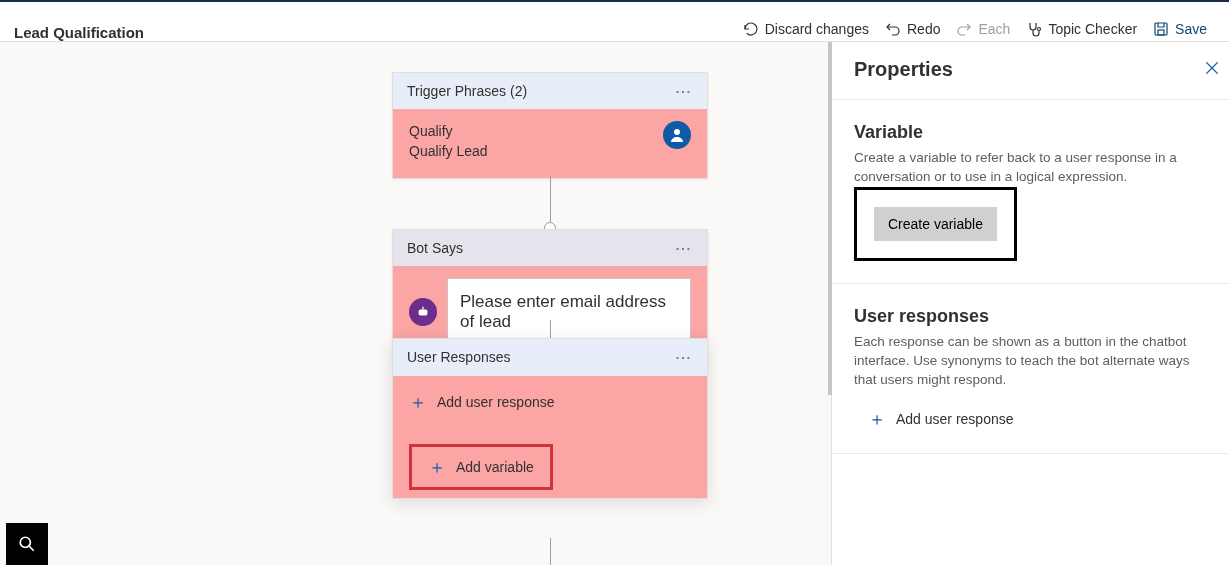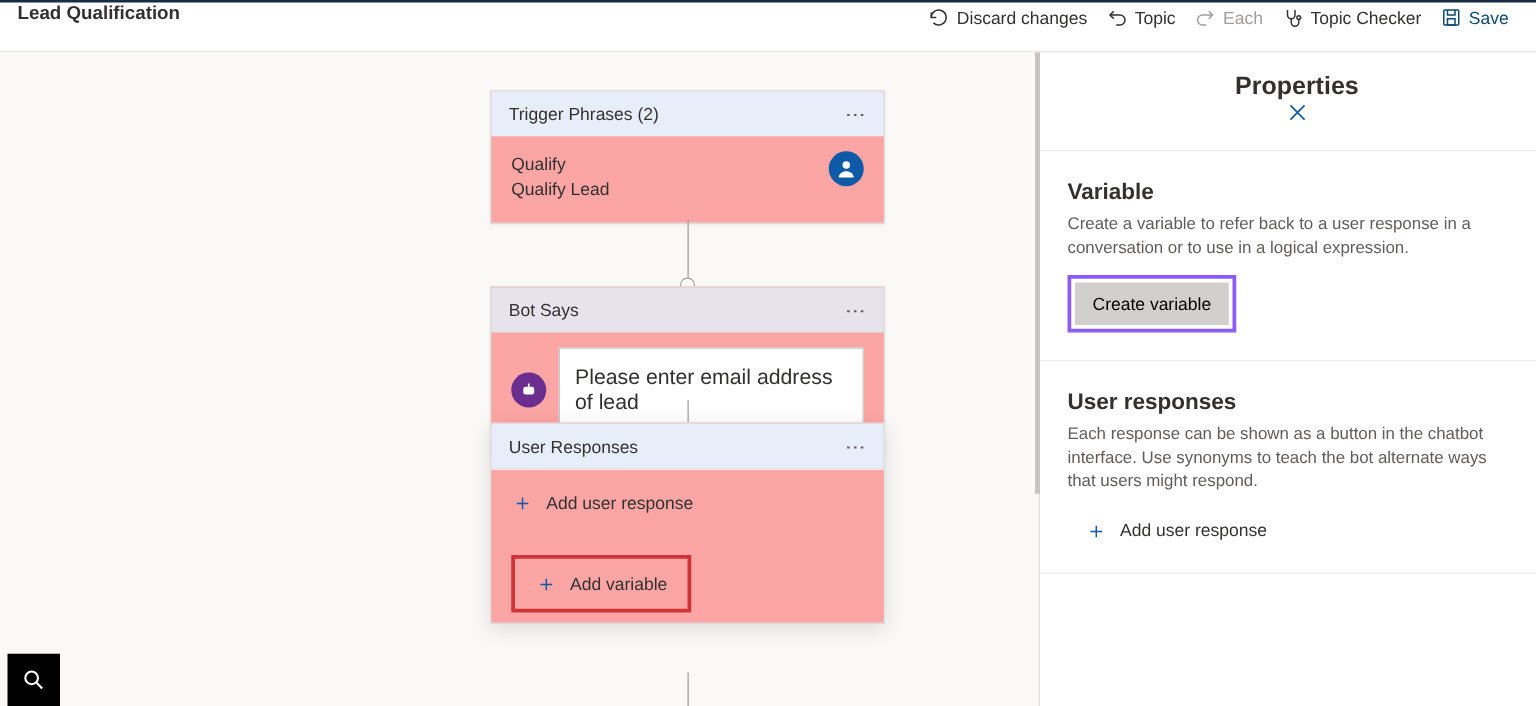--- a/index.html
+++ b/index.html
@@ -10,21 +10,21 @@
       background: #fff;
       width: 1229px;
       height: 565px;
       overflow: hidden;
       position: relative;
     }
     .top-border { height: 2px; background: #1b2a47; width: 100%; }
     .toolbar {
       height: 40px;
       display: flex;
-      align-items: flex-start;
+      align-items: flex-end;
       padding: 0 14px;
       border-bottom: 1px solid #e1dfdd;
     }
     .title { font-weight: 700; font-size: 15px; flex: 0 0 auto; }
     .spacer { flex: 1; }
     .tool-item {
       display: flex;
       align-items: center;
       gap: 6px;
       padding: 4px 8px;
@@ -59,40 +59,39 @@
       bottom: 170px;
       width: 4px;
       background: #c8c6c4;
     }
     .panel-header {
       display: flex;
       align-items: center;
       justify-content: space-between;
       padding: 16px 8px 18px 22px;
       border-bottom: 1px solid #edebe9;
-      flex-direction: column;
     }
     .panel-header h2 { font-size: 20px; font-weight: 600; }
     .close-x { cursor: pointer; color: #0078d4; }
     .panel-section {
       padding: 22px 22px 22px 22px;
       border-bottom: 1px solid #edebe9;
     }
     .panel-section h3 { font-size: 18px; font-weight: 700; margin-bottom: 6px; }
     .panel-section p { font-size: 13.5px; color: #605e5c; line-height: 1.4; }
     .btn {
       display: inline-block;
       background: #d2d0ce;
       border: none;
       padding: 9px 14px;
       font-size: 14px;
       cursor: pointer;
       font-family: inherit;
     }
-    .highlight-red { border: 3px solid #8b5cf6; padding: 3px; display: inline-block; margin-top: 12px; }
+    .highlight-red { border: 3px solid #000000; padding: 17px; display: inline-block; }
     .link-row {
       display: flex;
       align-items: center;
       gap: 10px;
       margin-top: 18px;
       cursor: pointer;
       font-size: 14px;
       color: #323130;
       padding-left: 14px;
     }
@@ -203,21 +202,21 @@
     </span>
     <span>Discard changes</span>
   </div>
   <div class="tool-item">
     <span class="tool-icon">
       <svg viewBox="0 0 16 16" fill="none" stroke="currentColor" stroke-width="1.2">
           <path d="M5 3L2 6l3 3"></path>
           <path d="M2 6h8a4 4 0 0 1 0 8H7"></path>
         </svg>
     </span>
-    <span>Topic</span>
+    <span>Redo</span>
   </div>
   <div class="tool-item disabled">
     <span class="tool-icon">
       <svg viewBox="0 0 16 16" fill="none" stroke="currentColor" stroke-width="1.2">
           <path d="M11 3l3 3-3 3"></path>
           <path d="M14 6H6a4 4 0 0 0 0 8h3"></path>
         </svg>
     </span>
     <span>Each</span>
   </div>

